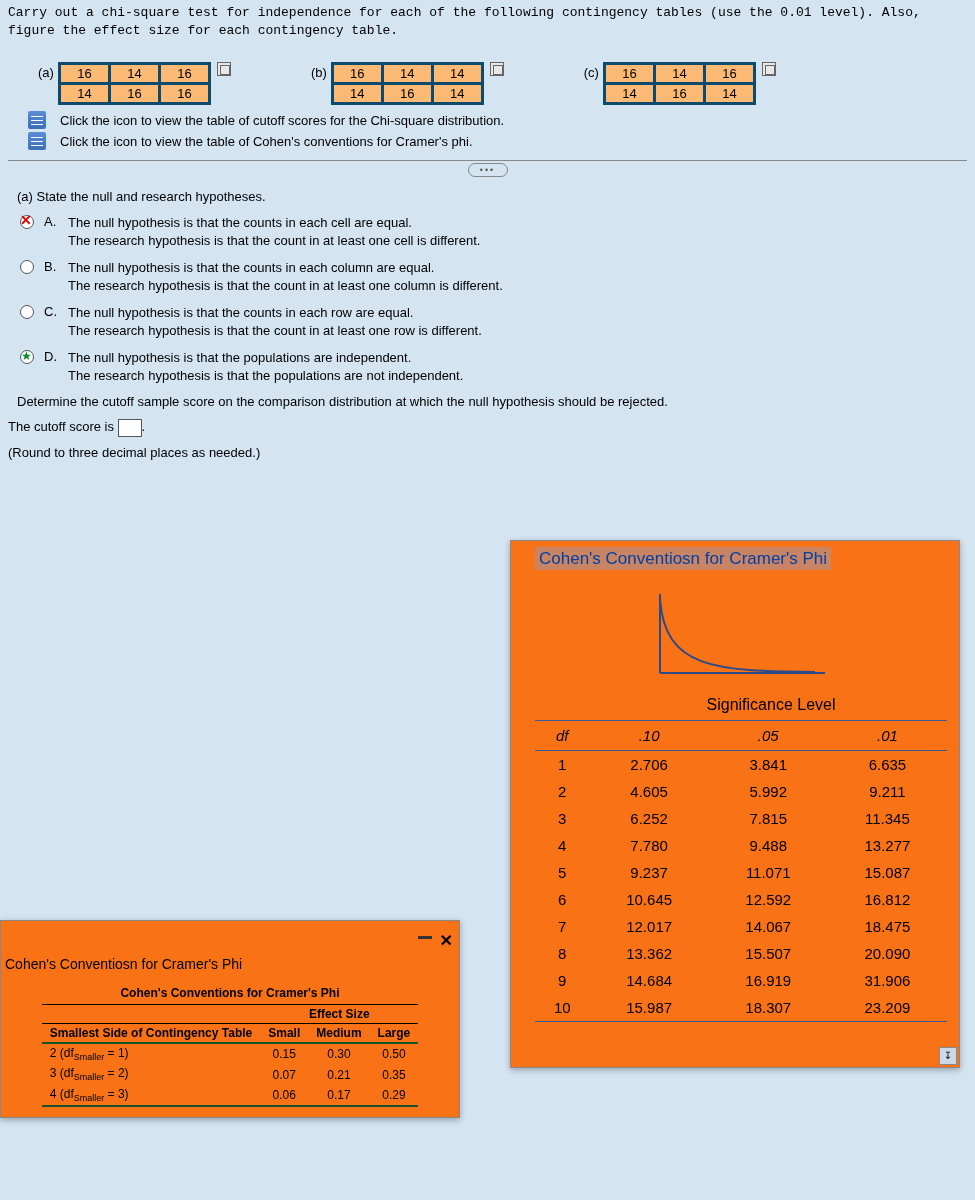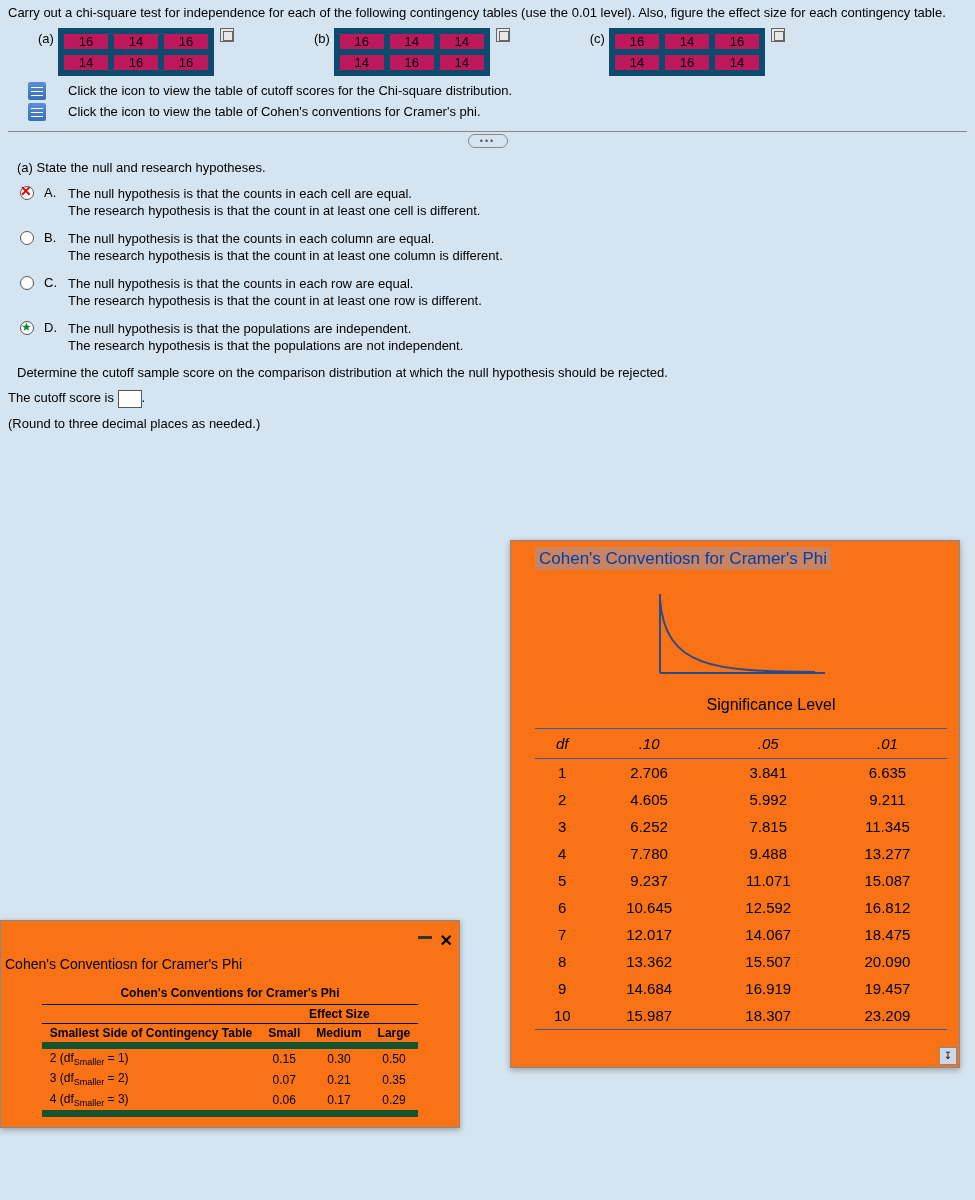--- a/index.html
+++ b/index.html
@@ -4,40 +4,40 @@
 <style>
   * { box-sizing: border-box; margin: 0; padding: 0; }
   body {
     font-family: Arial, Helvetica, sans-serif;
     font-size: 13px;
     background: #d4e4f0;
     width: 975px;
     color: #000;
   }
   .container { padding: 4px 8px; }
-  .question-text { margin-bottom: 6px; line-height: 1.35; }
+  .question-text { margin-bottom: 23px; line-height: 1.35; font-family: Liberation Mono, monospace; }
 
   .tables-row { display: flex; gap: 80px; margin: 4px 0 6px 30px; align-items: flex-start; }
   .table-group { display: flex; align-items: flex-start; gap: 4px; }
   .table-label { font-size: 13px; padding-top: 3px; }
   table.contingency { border-collapse: collapse; }
   table.contingency td {
-    border: 6px solid #0c4a6e;
+    border: 3px solid #0c4a6e;
     width: 50px; height: 20px;
     text-align: center;
-    background: #be185d;
+    background: #fdba74;
     font-size: 13px;
   }
   .popup-icon {
     width: 14px; height: 14px; border: 1px solid #666; background: #e8e8e8;
     display: inline-block; margin-left: 2px; position: relative;
   }
   .popup-icon::after { content: ""; position: absolute; top: 2px; left: 2px; width: 8px; height: 8px; border: 1px solid #666; }
 
-  .icon-line { display: flex; align-items: center; gap: 22px; margin: 3px 0 3px 20px; }
+  .icon-line { display: flex; align-items: center; gap: 14px; margin: 3px 0 3px 20px; }
   .doc-icon {
     width: 18px; height: 18px;
     background: linear-gradient(#5a8fd8,#3a6fb8);
     border-radius: 2px; position: relative;
   }
   .doc-icon::before, .doc-icon::after {
     content: ""; position: absolute; left: 3px; right: 3px; height: 1px; background: #fff;
   }
   .doc-icon::before { top: 5px; }
   .doc-icon::after { top: 9px; box-shadow: 0 4px 0 #fff; }
@@ -86,35 +86,35 @@
   .modal-left .close-row { display:flex; justify-content:flex-end; gap:8px; padding-right:6px; margin-bottom:4px;}
   .close-row .dash { width:14px;height:3px;background:#333;margin-top:5px;}
   .close-row .x { font-size:16px;font-weight:bold;cursor:pointer;}
   .modal-left .title { margin: 6px 0 12px 4px; font-size: 14px; }
   table.cohen {
     border-collapse: collapse; margin: 4px auto 10px; font-size: 12px;
   }
   table.cohen th, table.cohen td { padding: 2px 8px; text-align: center; }
   table.cohen .hdr-top th { border-bottom: 1px solid #000; }
   table.cohen .row-label { text-align: left; white-space: nowrap; }
-  table.cohen .underline td, table.cohen .underline th { border-bottom: 7px solid #14532d; }
+  table.cohen .underline td, table.cohen .underline th { border-bottom: 2px solid #14532d; }
   table.cohen sub { font-size: 9px; }
 
   .modal-right {
     left: 510px; top: 540px; width: 450px; height: 528px;
     padding: 8px 12px 8px 24px; overflow: hidden;
   }
   .modal-right .title-hl {
     font-size: 17px; color: #0040a8;
     background: #6aa8ff55; padding: 2px 4px;
     display: inline;
   }
   .dist-svg { margin: 20px 0 0 120px; }
   .chi-table-wrap { margin-top: 14px; }
-  .sig-label { text-align: center; font-size: 16px; margin-bottom: 14px; margin-left: 60px; }
+  .sig-label { text-align: center; font-size: 16px; margin-bottom: 6px; margin-left: 60px; }
   table.chi {
     width: 100%; font-size: 15px; border-collapse: collapse;
   }
   table.chi th { text-align: center; padding: 6px 4px; font-style: italic; font-weight: normal; }
   table.chi th.df { font-style: italic; }
   table.chi thead tr { border-bottom: 1px solid #3a5a9a; border-top: 1px solid #3a5a9a; }
   table.chi td { text-align: center; padding: 5px 4px; }
   table.chi tbody tr:last-child td { border-bottom: 1px solid #3a5a9a; }
   .scroll-icon {
     position:absolute; right:2px; bottom:2px; width:18px;height:18px;
@@ -359,21 +359,21 @@
           <tr>
             <td>8</td>
             <td>13.362</td>
             <td>15.507</td>
             <td>20.090</td>
           </tr>
           <tr>
             <td>9</td>
             <td>14.684</td>
             <td>16.919</td>
-            <td>19.457</td>
+            <td>31.906</td>
           </tr>
           <tr>
             <td>10</td>
             <td>15.987</td>
             <td>18.307</td>
             <td>23.209</td>
           </tr>
         </tbody>
     </table>
   </div>

